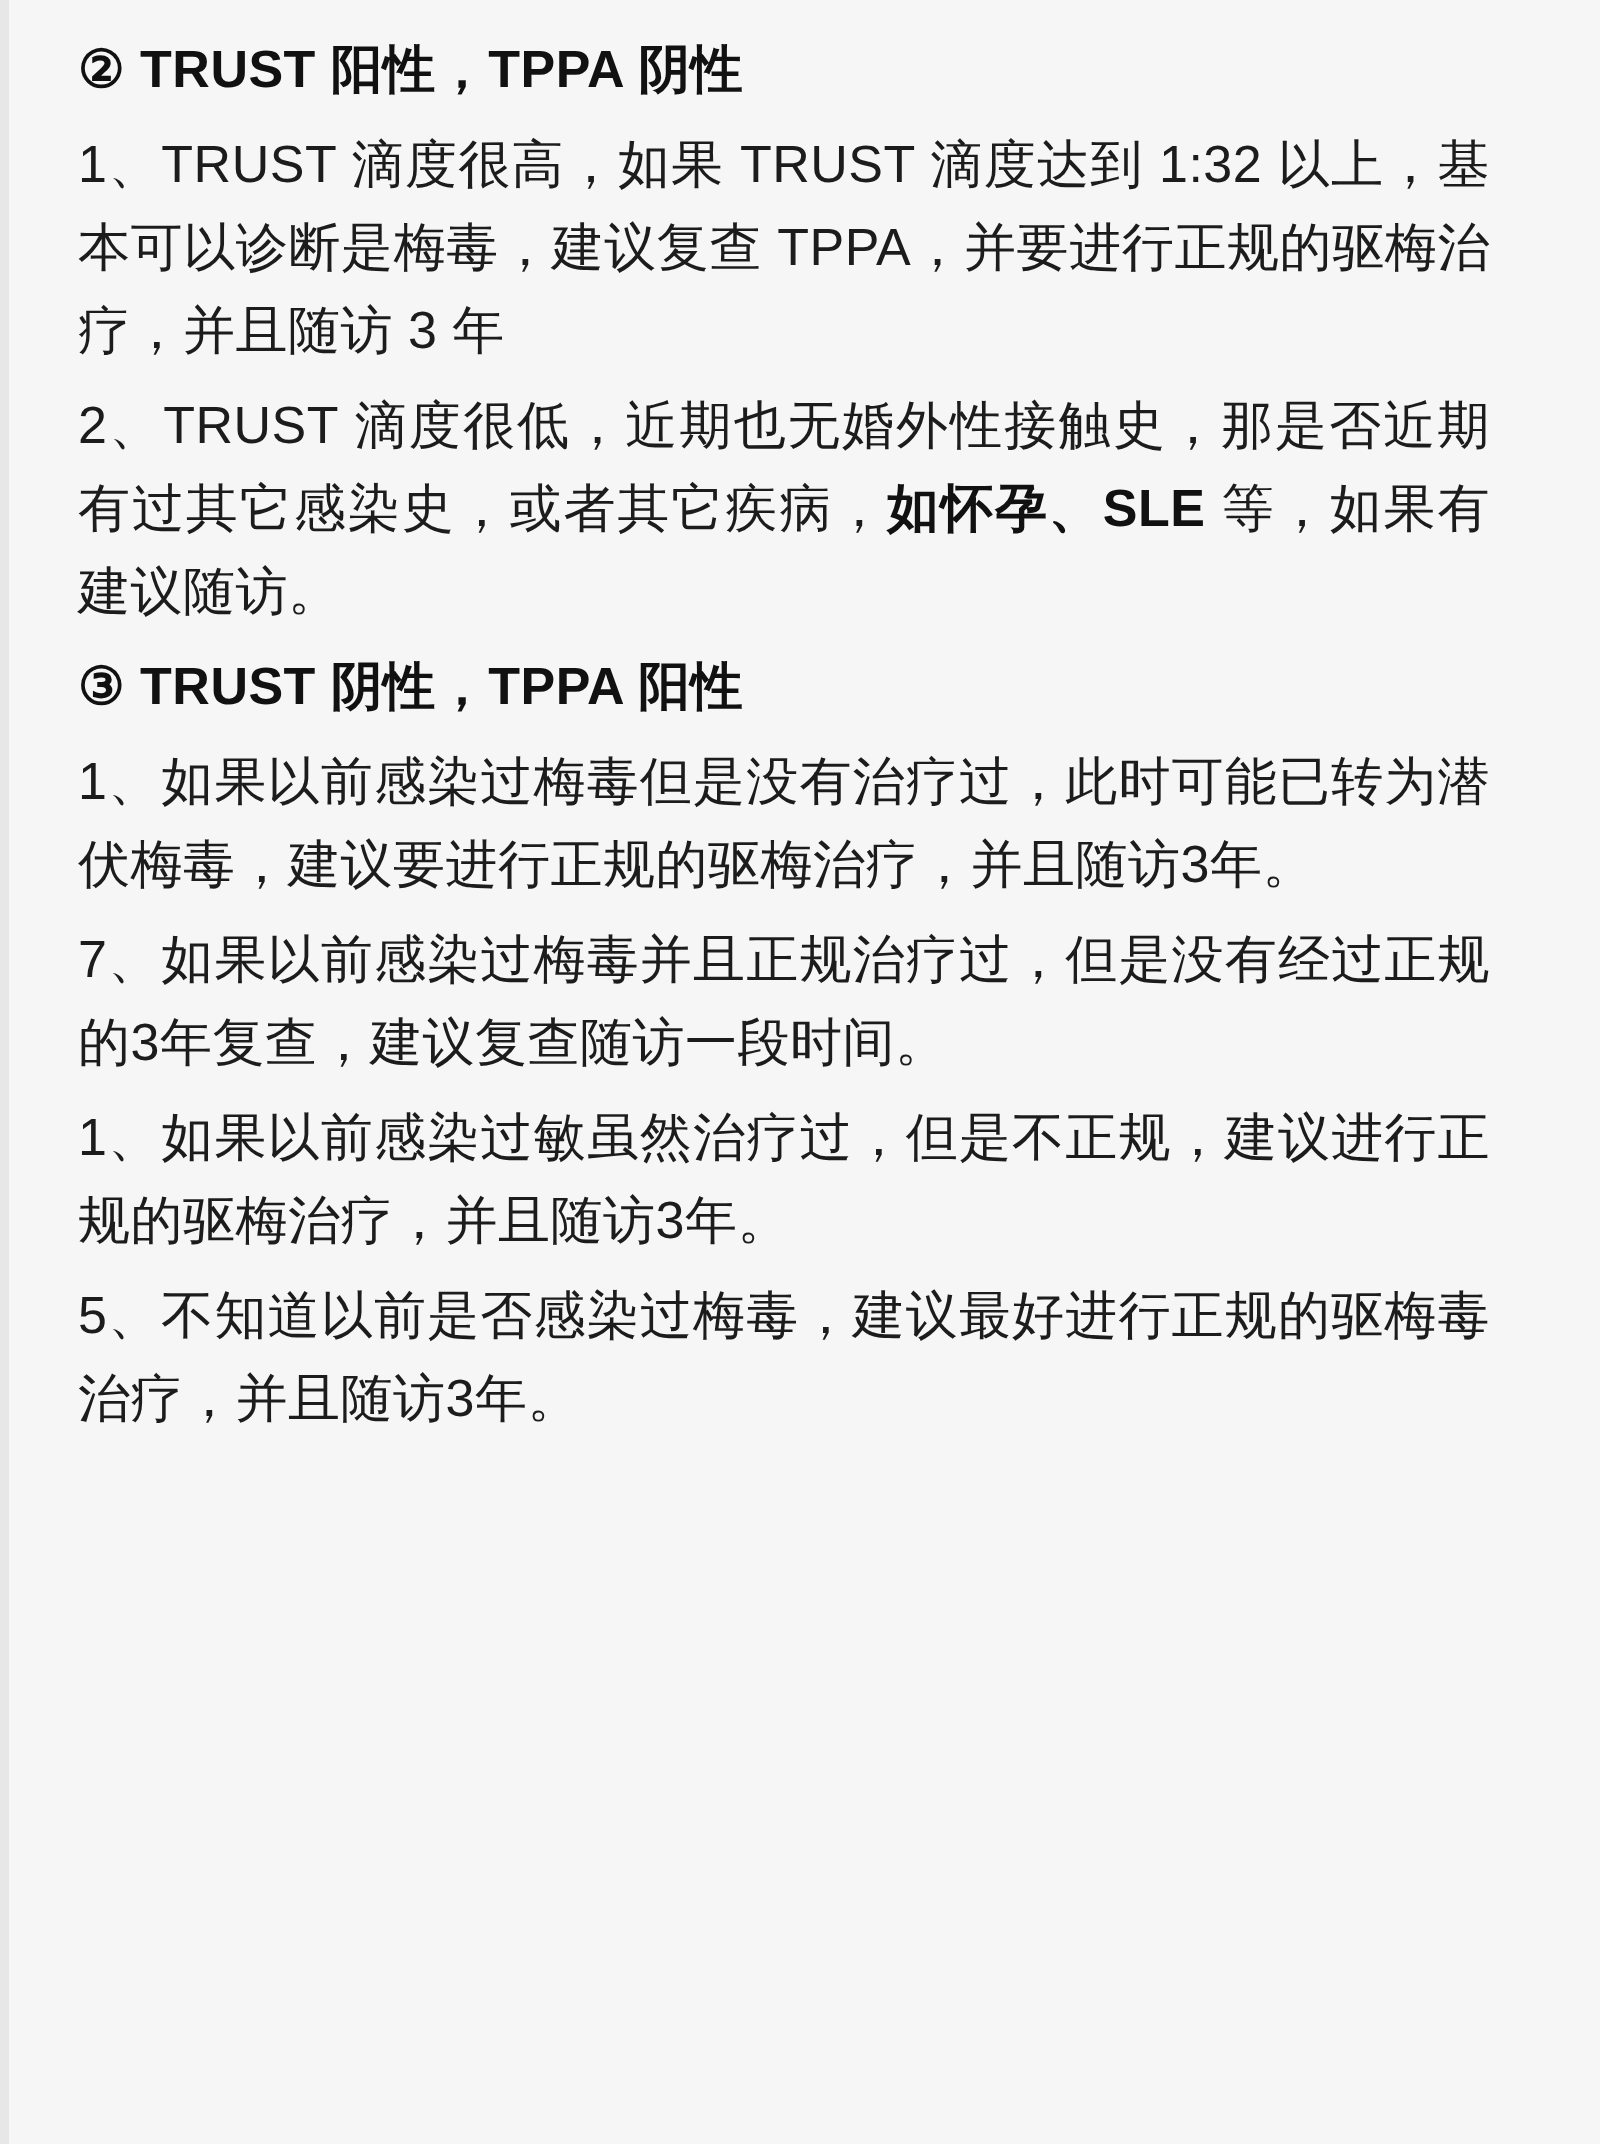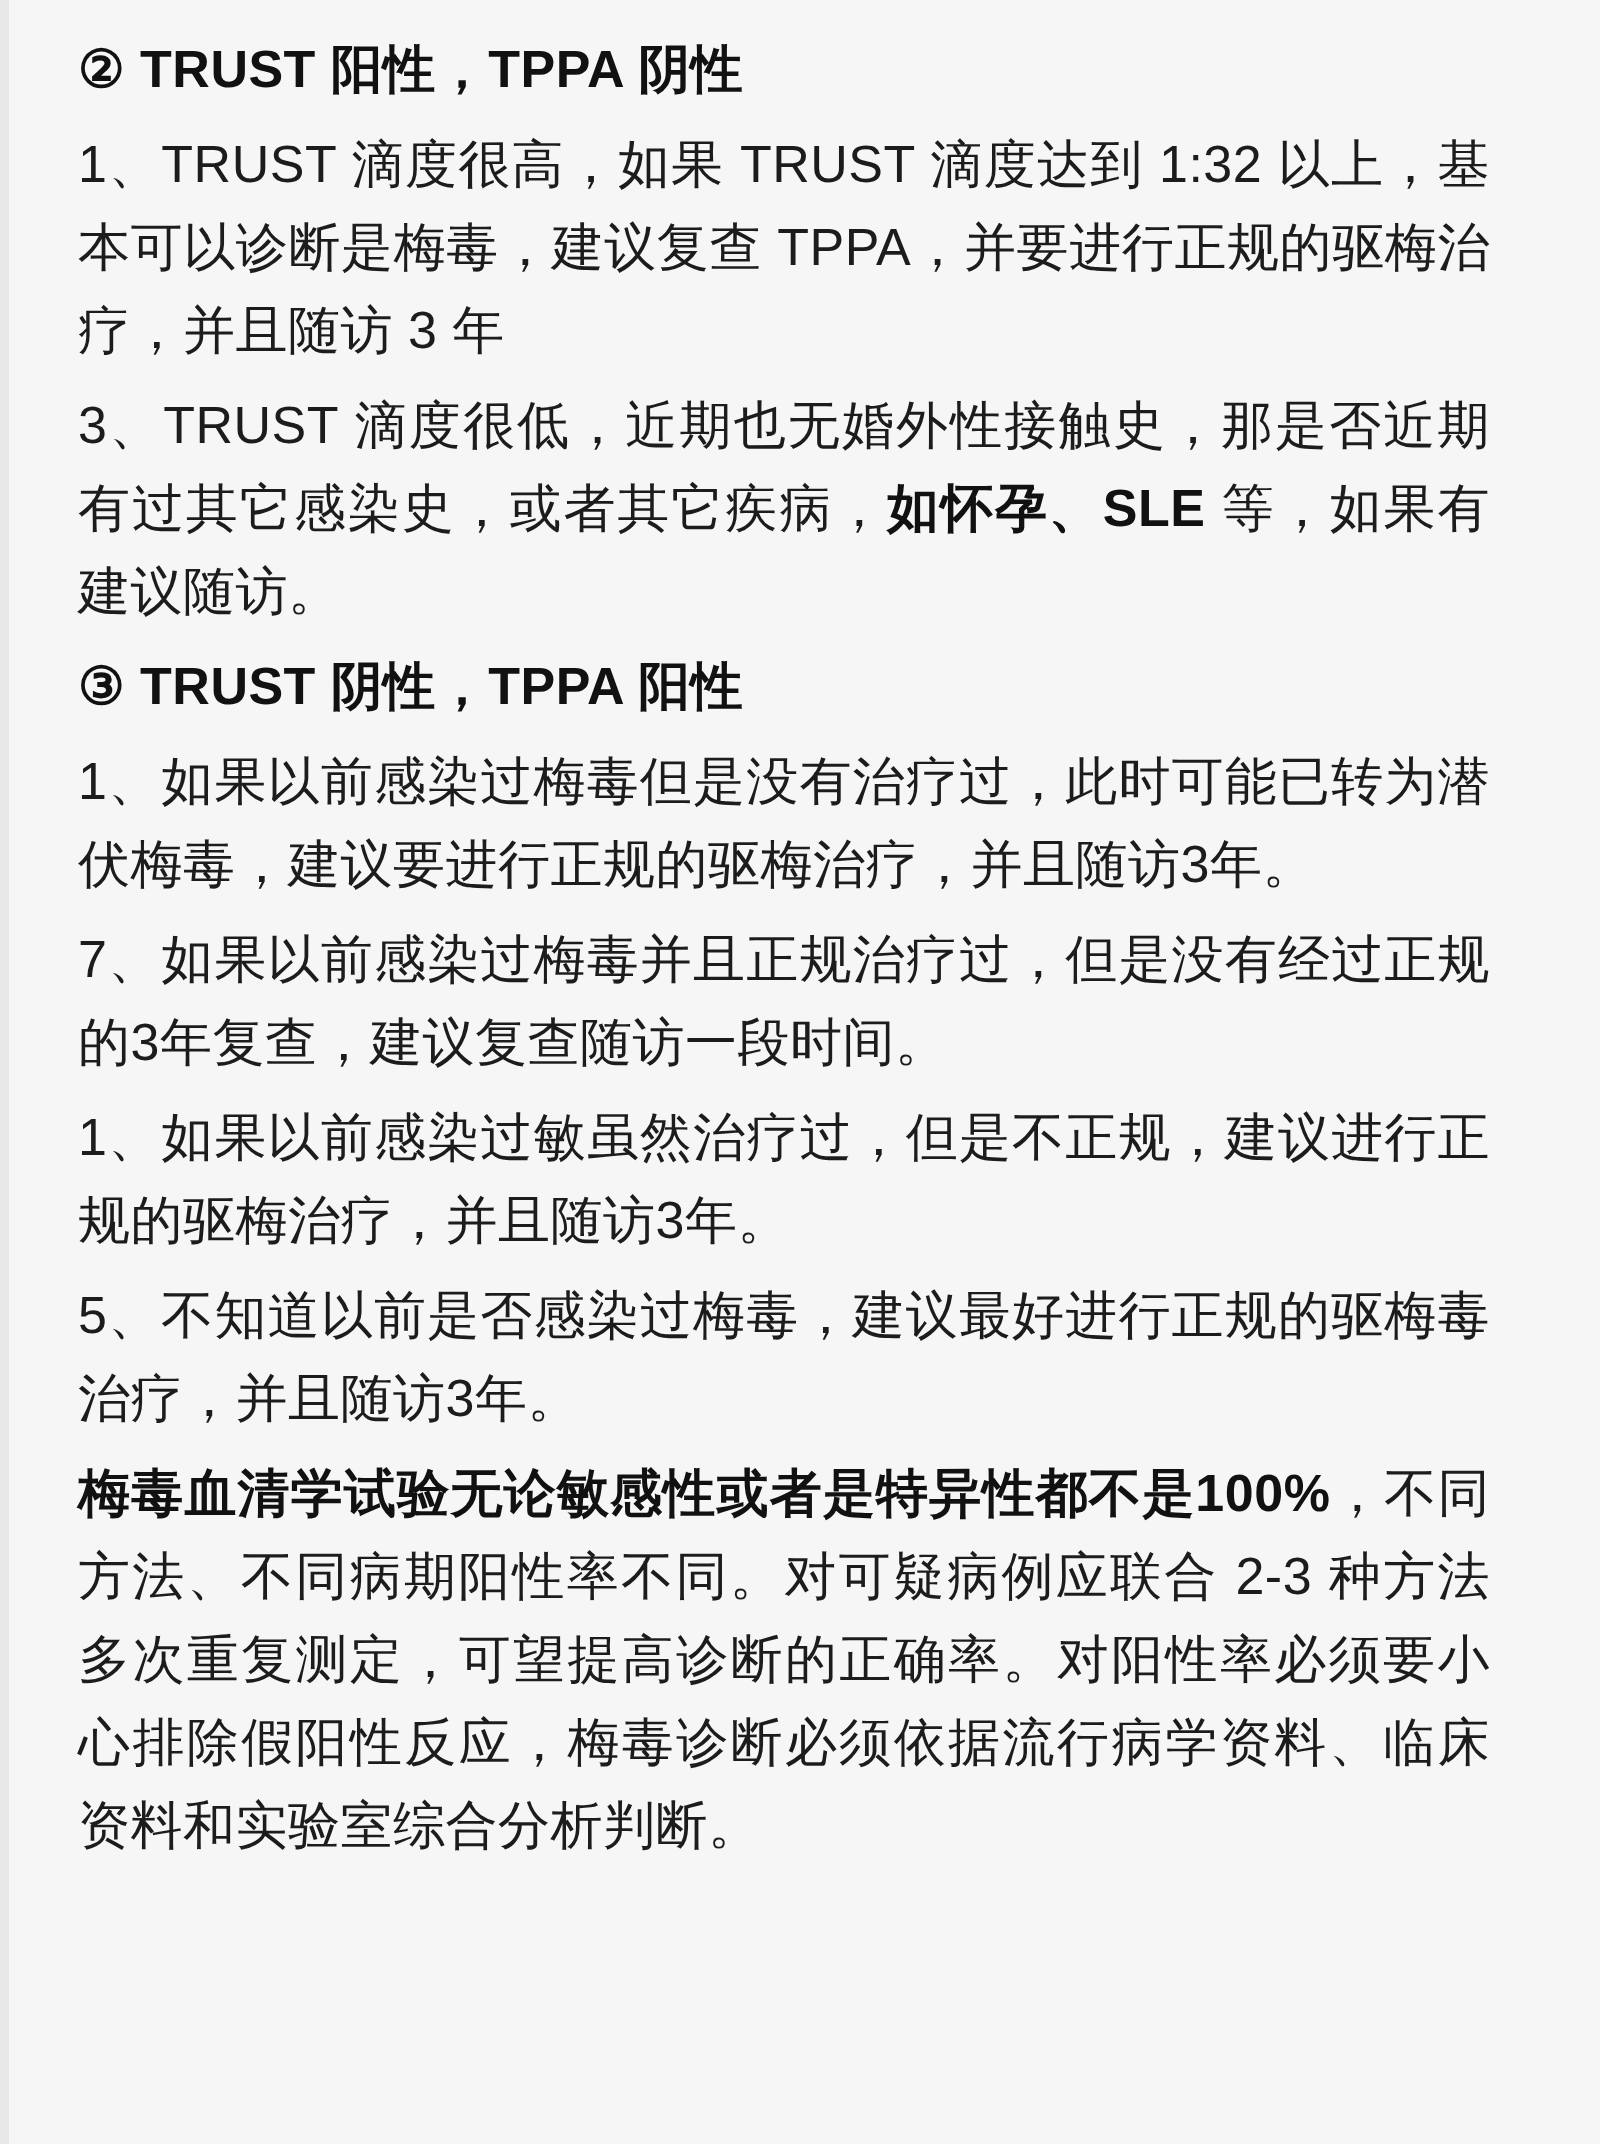--- a/index.html
+++ b/index.html
@@ -54,20 +54,19 @@
   }
 </style>
 </head>
 <body style="background: rgb(246, 246, 246);">
 
 <div class="page-edge" style="background: rgb(231, 231, 231);"></div>
 
 <main class="article" style="color: rgb(28, 28, 28);">
     <h2 class="block heading"><span class="run bold">② TRUST 阳性，TPPA 阴性</span></h2>
     <p class="block paragraph"><span class="run">1、TRUST 滴度很高，如果 TRUST 滴度达到 1:32 以上，基本可以诊断是梅毒，建议复查 TPPA，并要进行正规的驱梅治疗，并且随访 3 年</span></p>
-    <p class="block paragraph"><span class="run">3、TRUST 滴度很低，近期也无婚外性接触史，那是否近期有过其它感染史，或者其它疾病，</span><span class="run bold">如怀孕、SLE</span><span class="run"> 等，如果有建议随访。</span></p>
+    <p class="block paragraph"><span class="run">2、TRUST 滴度很低，近期也无婚外性接触史，那是否近期有过其它感染史，或者其它疾病，</span><span class="run bold">如怀孕、SLE</span><span class="run"> 等，如果有建议随访。</span></p>
     <h2 class="block heading"><span class="run bold">③ TRUST 阴性，TPPA 阳性</span></h2>
     <p class="block paragraph"><span class="run">1、如果以前感染过梅毒但是没有治疗过，此时可能已转为潜伏梅毒，建议要进行正规的驱梅治疗，并且随访3年。</span></p>
     <p class="block paragraph"><span class="run">7、如果以前感染过梅毒并且正规治疗过，但是没有经过正规的3年复查，建议复查随访一段时间。</span></p>
     <p class="block paragraph"><span class="run">1、如果以前感染过敏虽然治疗过，但是不正规，建议进行正规的驱梅治疗，并且随访3年。</span></p>
     <p class="block paragraph"><span class="run">5、不知道以前是否感染过梅毒，建议最好进行正规的驱梅毒治疗，并且随访3年。</span></p>
-    <p class="block paragraph"><span class="run bold">梅毒血清学试验无论敏感性或者是特异性都不是100%</span><span class="run">，不同方法、不同病期阳性率不同。对可疑病例应联合 2-3 种方法多次重复测定，可望提高诊断的正确率。对阳性率必须要小心排除假阳性反应，梅毒诊断必须依据流行病学资料、临床资料和实验室综合分析判断。</span></p>
   </main>
 
 </body></html>

